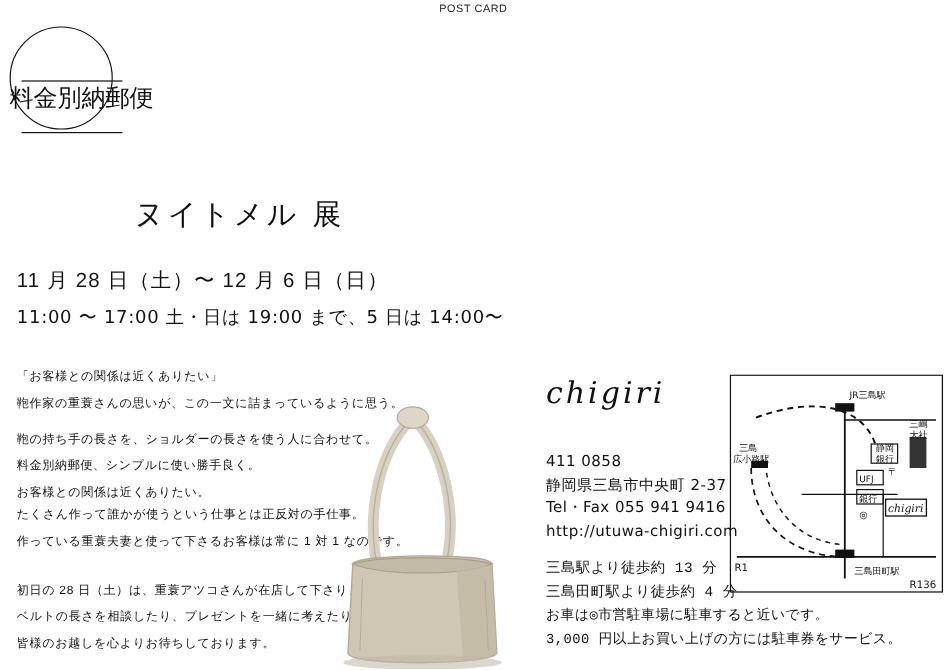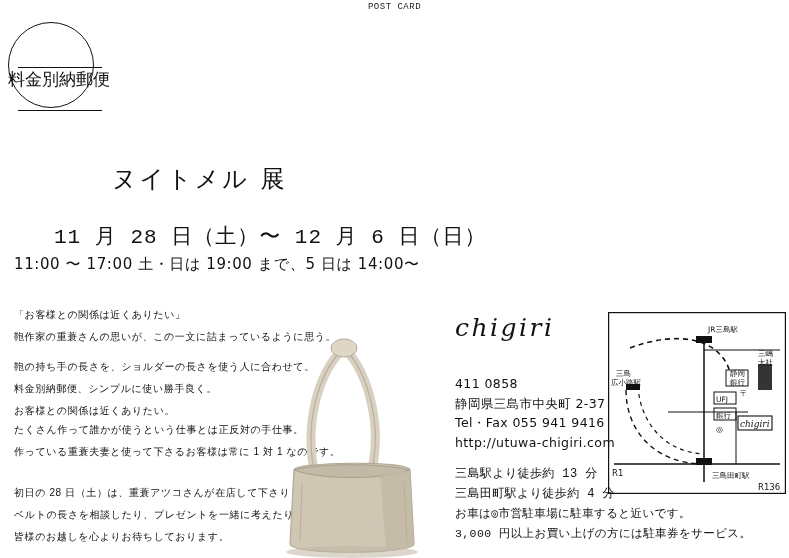--- a/index.html
+++ b/index.html
@@ -16,44 +16,44 @@
     font-family: "Liberation Serif", serif;
     color: #111111;
   }
   
   .postcard-label {
     position: absolute;
     left: 0;
     top: 2px;
     width: 789px;
     text-align: center;
-    font-family: Liberation Mono, monospace;
+    font-family: Liberation Sans, sans-serif;
     font-size: 9px;
     letter-spacing: 0.5px;
     color: #222222;
   }
   
   .stamp {
     position: absolute;
     left: 8px;
     top: 22px;
     width: 86px;
     height: 86px;
     border: 1.6px solid #111111;
     border-radius: 50%;
     box-sizing: border-box;
   }
   .stamp-text {
     position: absolute;
     left: -1px;
     top: 45px;
     width: 104px;
-    text-align: left;
-    font-family: Liberation Sans, sans-serif;
-    font-size: 17px;
+    text-align: right;
+    font-family: Liberation Sans, sans-serif;
+    font-size: 20px;
     letter-spacing: 0px;
     color: #111111;
     white-space: nowrap;
   }
   .stamp-rule {
     position: absolute;
     left: 9px;
     width: 84px;
     height: 0;
     border-top: 1.2px solid #111111;
@@ -70,25 +70,24 @@
     font-size: 24px;
     letter-spacing: 3px;
     color: #111111;
     white-space: nowrap;
     text-align: center;
   }
   .date-line {
     position: absolute;
     left: 14px;
     top: 222px;
-    font-family: Liberation Mono, monospace;
-    font-size: 21px;
+    font-family: Liberation Sans, sans-serif;
+    font-size: 17px;
     letter-spacing: 1px;
     white-space: nowrap;
-    margin-left: 40px;
   }
   .time-line {
     position: absolute;
     left: 14px;
     top: 255px;
     font-family: "DejaVu Sans", sans-serif;
     font-size: 15px;
     letter-spacing: 0.6px;
     white-space: nowrap;
   }

